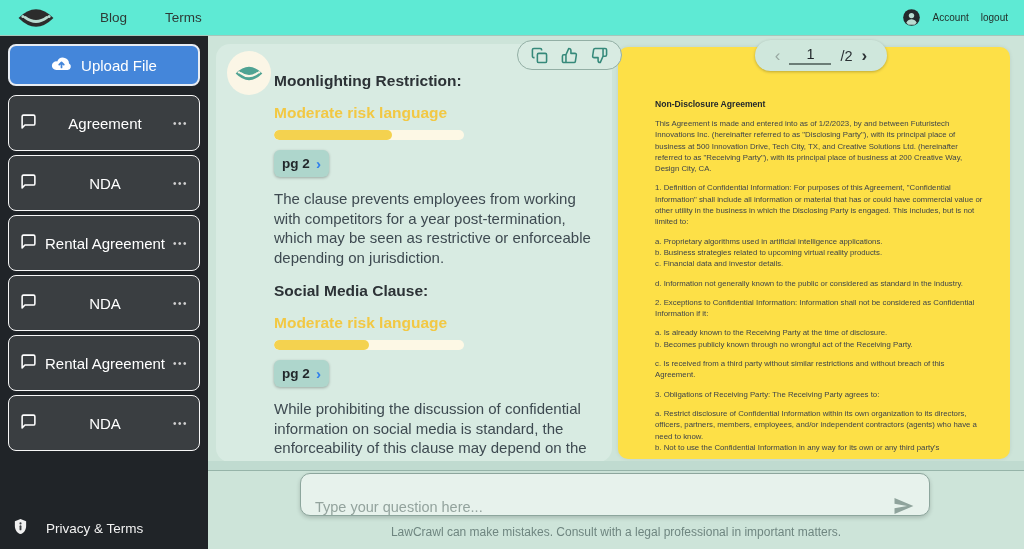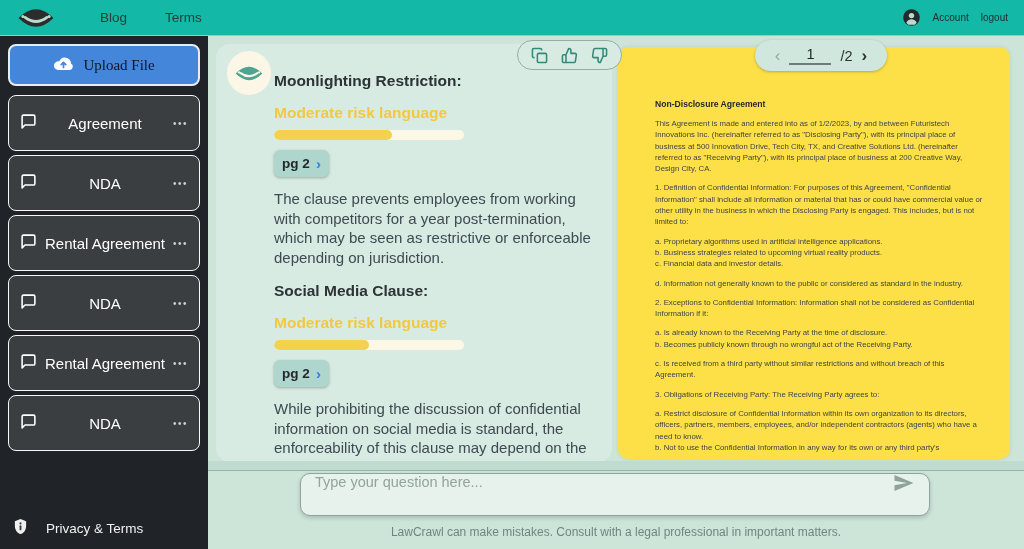--- a/index.html
+++ b/index.html
@@ -6,40 +6,40 @@
   html, body { width: 1024px; height: 549px; overflow: hidden; }
   body {
     font-family: "Liberation Sans", sans-serif;
     background: #cde4d9;
     position: relative;
   }
 
   
   .navbar {
     position: absolute; top: 0; left: 0; width: 1024px; height: 36px;
-    background: #14b8a6; border-bottom: 1px solid #a5c7bb;
+    background: #5eead4; border-bottom: 1px solid #a5c7bb;
     display: flex; align-items: center; justify-content: space-between;
     padding: 0 16px; z-index: 5;
   }
   .nav-left { display: flex; align-items: center; }
   .brand { margin-right: 44px; display: flex; align-items: center; cursor: pointer; }
   .nav-link { font-size: 13.5px; color: #2e3a36; margin-right: 38px; cursor: pointer; text-decoration: none; }
   .nav-right { display: flex; align-items: center; gap: 12px; }
   .nav-right a { font-size: 10px; color: #22302b; cursor: pointer; text-decoration: none; }
   .account-icon { display: flex; align-items: center; cursor: pointer; }
 
   
   .sidebar {
     position: absolute; top: 36px; left: 0; width: 208px; height: 513px;
     background: #202428; padding: 8px; z-index: 4;
   }
   .upload-btn {
     width: 100%; height: 42px; background: #4486da;
     border: 2px solid #e8edf3; border-radius: 8px;
-    color: #0f172a; font-size: 15px; font-family: Liberation Serif, serif;
+    color: #ffffff; font-size: 15px; font-family: Liberation Sans, sans-serif;
     display: flex; align-items: center; justify-content: center; gap: 9px;
     cursor: pointer; margin-bottom: 9px;
   }
   .chat-item {
     height: 56px; background: #3a3e41; border: 1.5px solid #f7f7f7; border-radius: 8px;
     margin-bottom: 4px; display: flex; align-items: center; padding: 0 11px;
     color: #fff; cursor: pointer;
   }
   .chat-item .item-label { flex: 1; text-align: center; font-size: 15px; }
   .chat-item .dots { color: #cfcfcf; font-size: 10px; letter-spacing: 1.5px; cursor: pointer; }
@@ -105,21 +105,21 @@
   .pg-total { font-size: 14.5px; color: #2b3134; }
   .pg-next { color: #2b3134; font-size: 17px; font-weight: bold; cursor: pointer; }
 
   
   .band { position: absolute; left: 0; right: 0; top: 425px; height: 9px; background: #c0dbd0; }
   .divider { position: absolute; left: 0; right: 0; top: 434px; border-top: 1px solid #96b4a9; }
   .composer {
     position: absolute; left: 92px; top: 437px; width: 630px; height: 43px;
     background: #e7f2ec; border: 1px solid #8da69d; border-radius: 10px;
     box-shadow: 0 2px 4px rgba(0,0,0,.18);
-    display: flex; align-items: flex-start; padding: 0 14px; gap: 10px;
+    display: flex; align-items: flex-end; padding: 0 14px; gap: 10px;
   }
   .composer input {
     flex: 1; border: none; outline: none; background: transparent;
     font-family: inherit; font-size: 14.5px; color: #333;
   }
   .composer input::placeholder { color: #93a39d; }
   .send { display: flex; align-items: center; cursor: pointer; }
   .disclaimer { position: absolute; left: 0; right: 0; top: 489px; text-align: center; font-size: 12px; color: #6f8680; }
 </style>
 </head>

